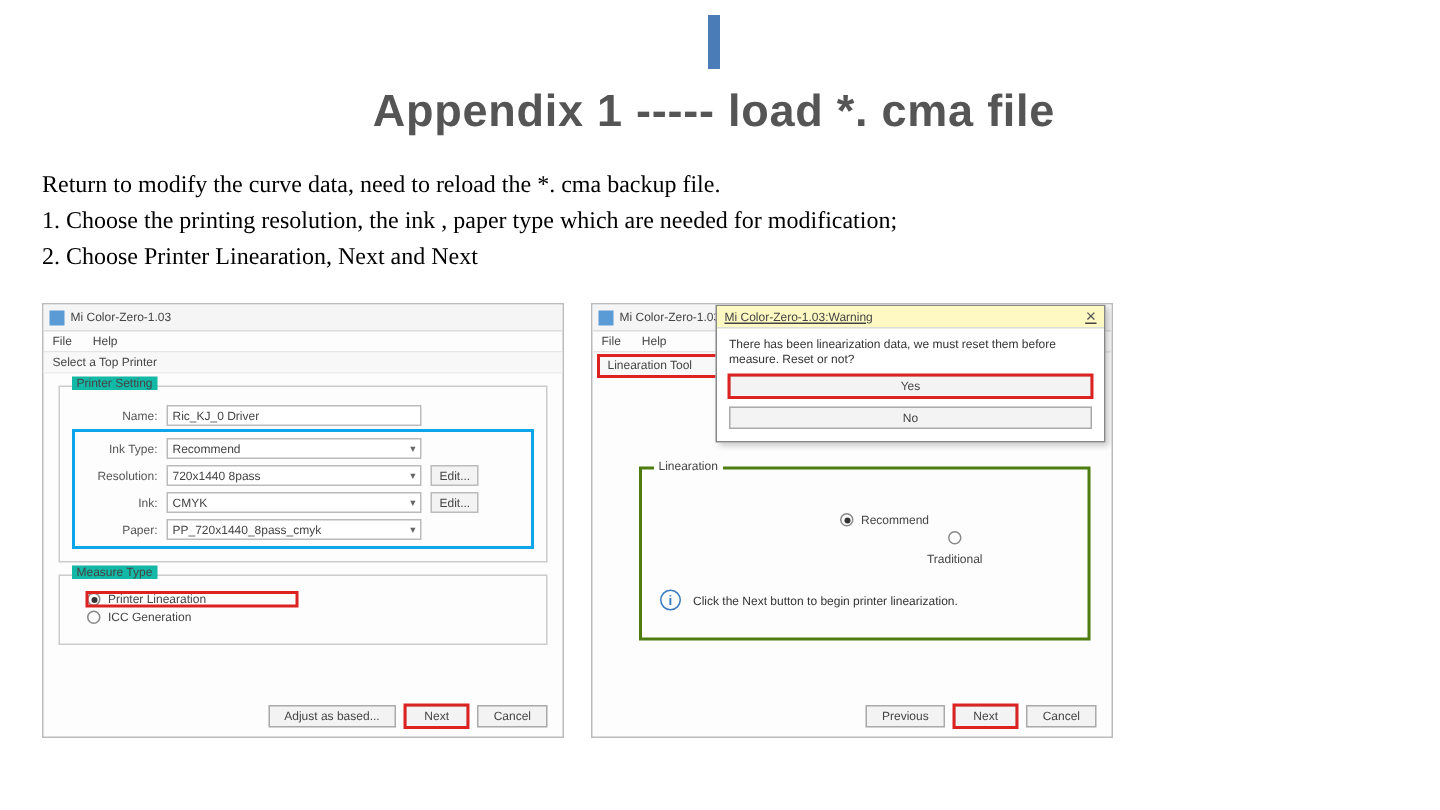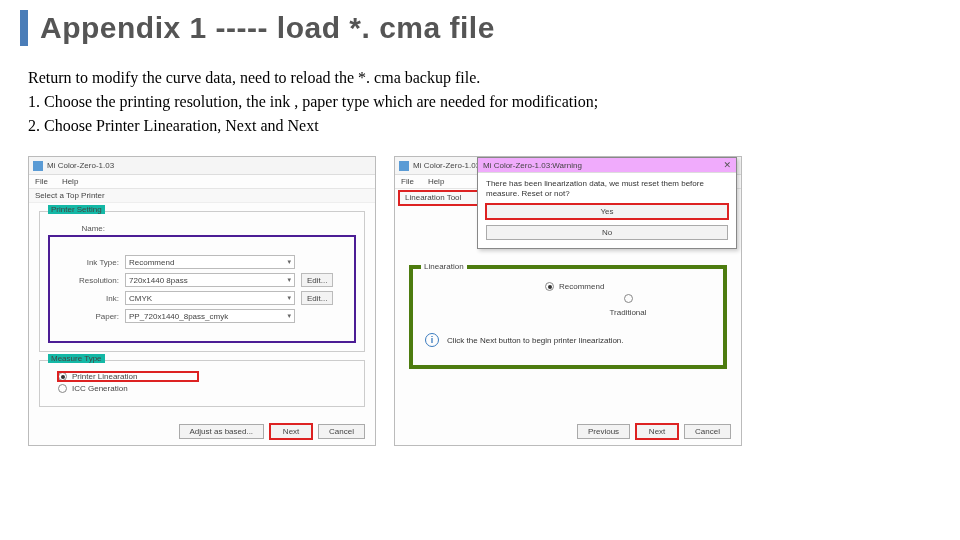--- a/index.html
+++ b/index.html
@@ -14,20 +14,21 @@
     overflow: hidden;
   }
   .slide {
     padding: 10px 28px 0 20px;
   }
   .title-row {
     display: flex;
     align-items: center;
     gap: 12px;
     margin-bottom: 20px;
+    flex-direction: column;
   }
   .title-bar {
     width: 8px;
     height: 36px;
     background: #4a7db8;
   }
   .title-text {
     font-size: 30px;
     font-weight: 700;
     color: #555;
@@ -126,21 +127,21 @@
   .side-btn {
     border: 1px solid #bbb;
     background: #f3f3f3;
     height: 14px;
     font-size: 8px;
     padding: 0 5px;
     display: flex;
     align-items: center;
   }
   .redbox { outline: 2px solid #d22; outline-offset: -1px; }
-  .redbox-wrap { border: 2px solid #4c1d95; padding: 14px; margin: -2px; }
+  .redbox-wrap { border: 2px solid #0ea5e9; padding: 0; margin: -2px; }
   .radio-row {
     display: flex;
     align-items: center;
     gap: 5px;
     margin: 3px 0 3px 8px;
     font-size: 8px;
   }
   .radio-dot {
     width: 9px; height: 9px;
     border: 1px solid #888;
@@ -182,40 +183,41 @@
     padding-bottom: 6px;
     z-index: 5;
   }
   .popup .pp-title {
     display: flex;
     justify-content: space-between;
     align-items: center;
     padding: 2px 5px;
     border-bottom: 1px solid #ddd;
     font-size: 8px;
-    background: #f0abfc;
+    background: #fef9c3;
+    text-decoration: underline;
   }
   .popup .pp-body {
     padding: 6px 8px 4px 8px;
     font-size: 8px;
     color: #333;
     line-height: 1.3;
   }
   .popup .pp-btns {
     display: flex;
     justify-content: flex-end;
     gap: 6px;
     padding: 0 8px 2px 8px;
     flex-direction: column;
   }
   .close-x { font-size: 9px; color: #555; }
   .lin-area {
-    margin: 60px 14px 0 14px;
-    border: 4px solid #4d7c0f;
-    padding: 10px 12px 18px 12px;
+    margin: 60px 14px 0 31px;
+    border: 2px solid #4d7c0f;
+    padding: 26px 12px 18px 12px;
     position: relative;
   }
   .lin-label {
     position: absolute; top: -7px; left: 8px;
     background: #fdfdfd; padding: 0 3px; font-size: 8px;
   }
   .info-row {
     display: flex;
     align-items: center;
     gap: 8px;
@@ -258,20 +260,23 @@
         <span>File</span>
         <span>Help</span>
       </div>
       <div class="section-head">Select a Top Printer</div>
 
       <div class="group">
         <div class="group-label">Printer Setting</div>
 
         <div class="form-row">
           <div class="form-label">Name:</div>
+          <div class="form-input">
+            <span>Ric_KJ_0 Driver</span>
+          </div>
         </div>
 
         <div class="redbox-wrap">
           <div class="form-row">
             <div class="form-label">Ink Type:</div>
             <div class="form-input short">
               <span>Recommend</span>
               <span class="chev">▾</span>
             </div>
           </div>

